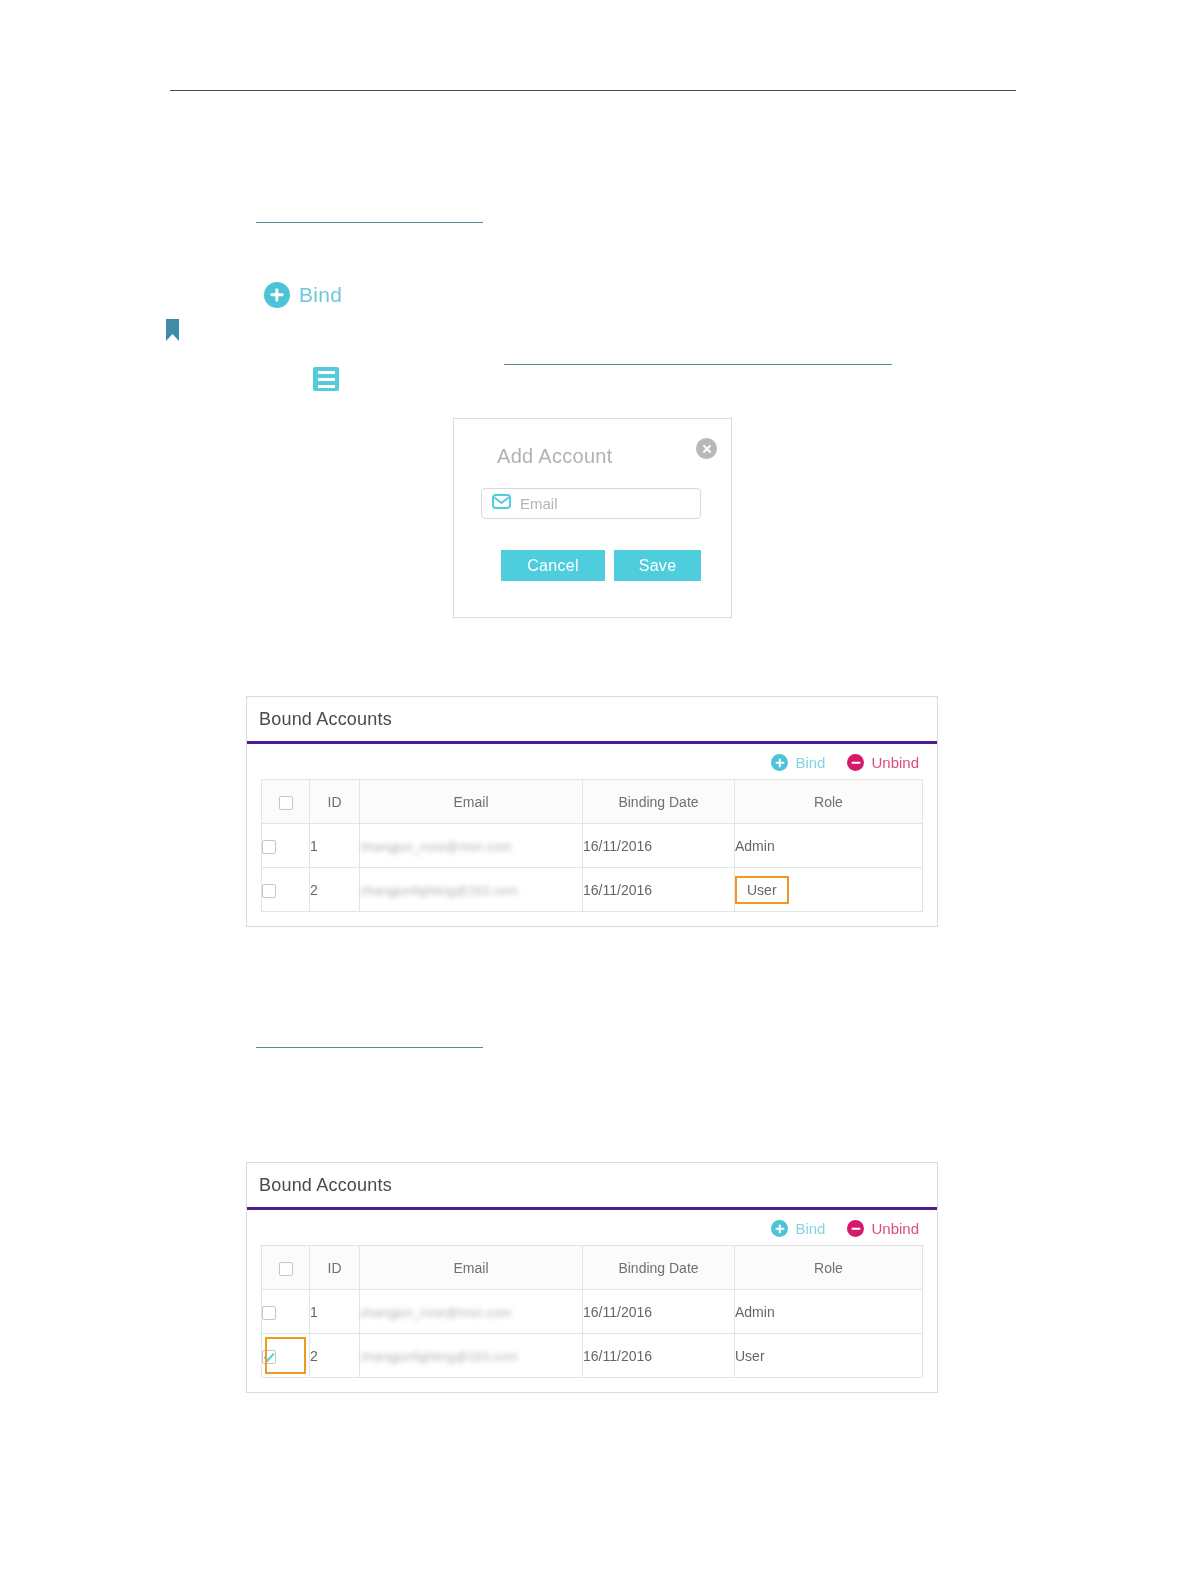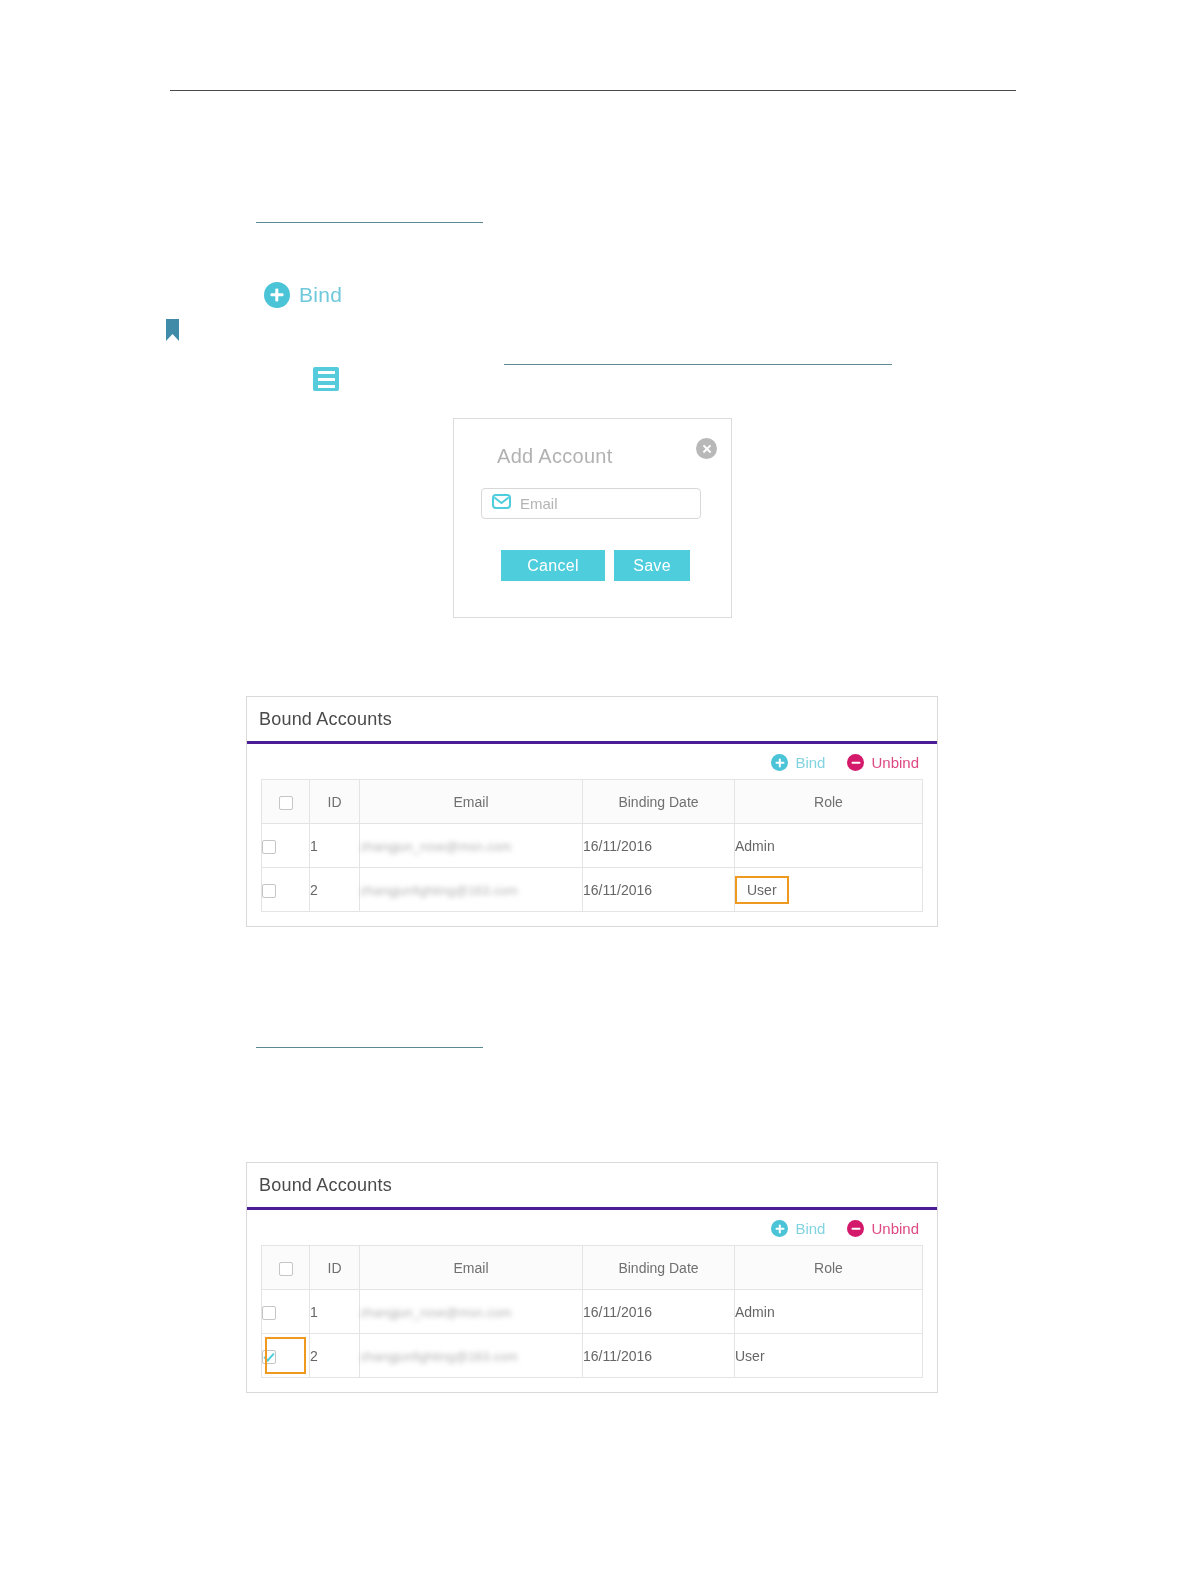--- a/index.html
+++ b/index.html
@@ -181,21 +181,21 @@
     background: #4ecddd;
     border: none;
     border-radius: 0;
     color: #ffffff;
     font-size: 16px;
     font-family: "Liberation Sans", sans-serif;
     cursor: pointer;
     letter-spacing: 0.3px;
   }
   .dialog-btn.cancel { left: 47px; width: 104px; }
-  .dialog-btn.save   { left: 160px; width: 76px; }
+  .dialog-btn.save   { left: 160px; width: 87px; }
 
   
   .panel {
     position: absolute;
     left: 246px;
     width: 692px;
     border: 1px solid #d9d9d9;
     background: #ffffff;
     box-sizing: border-box;
   }

